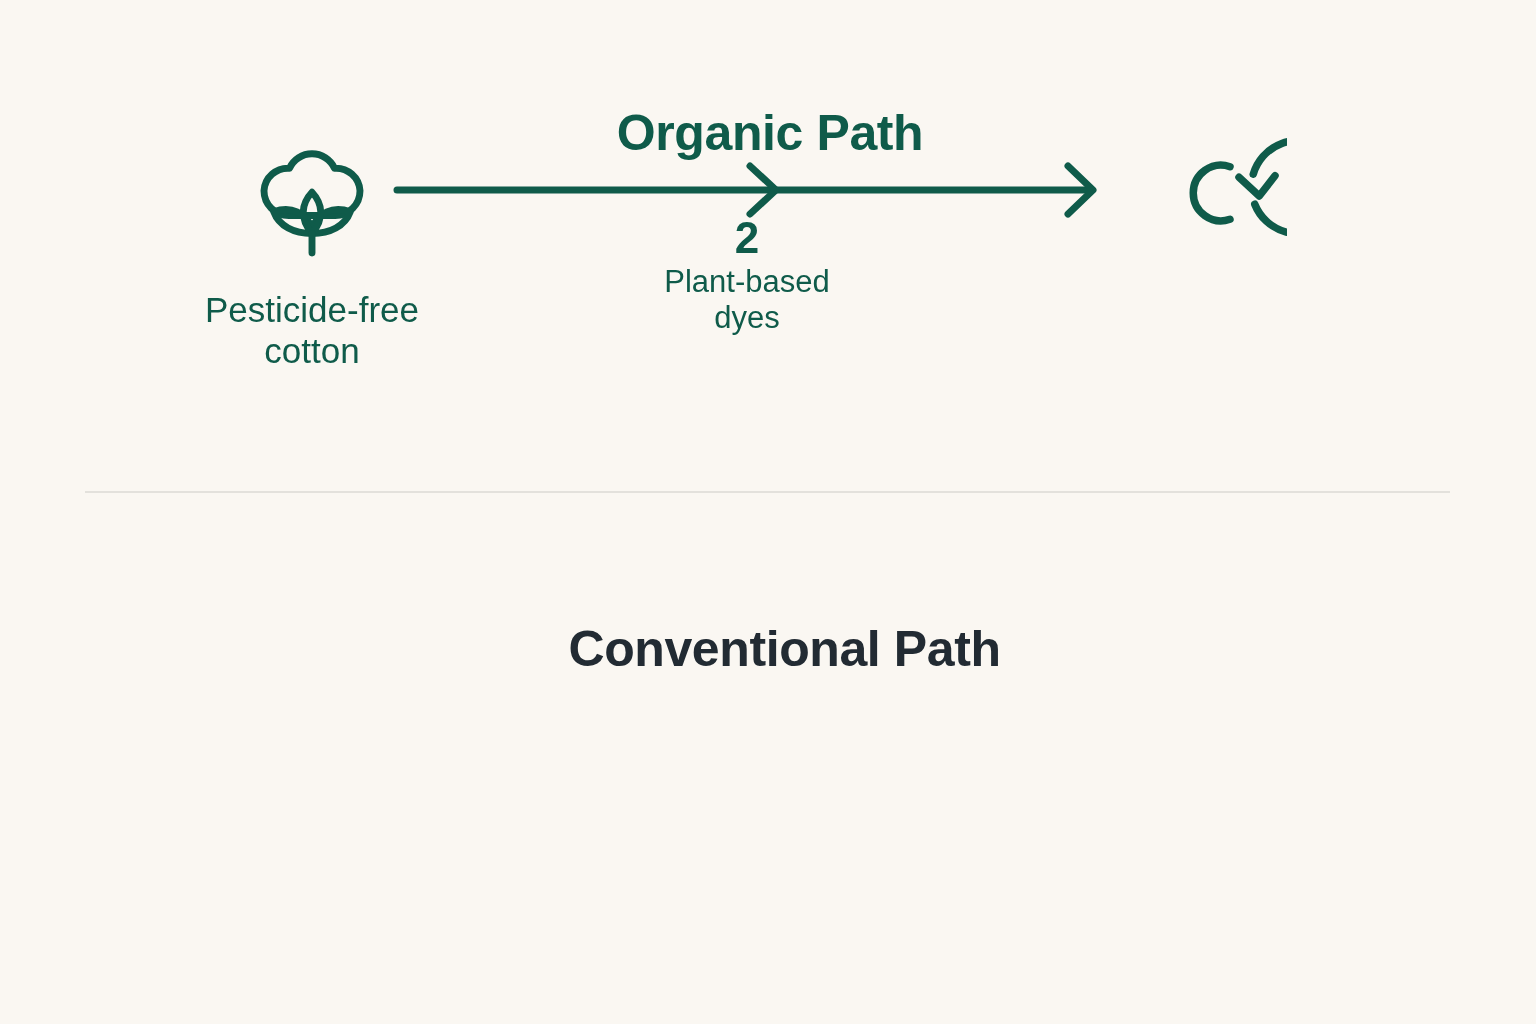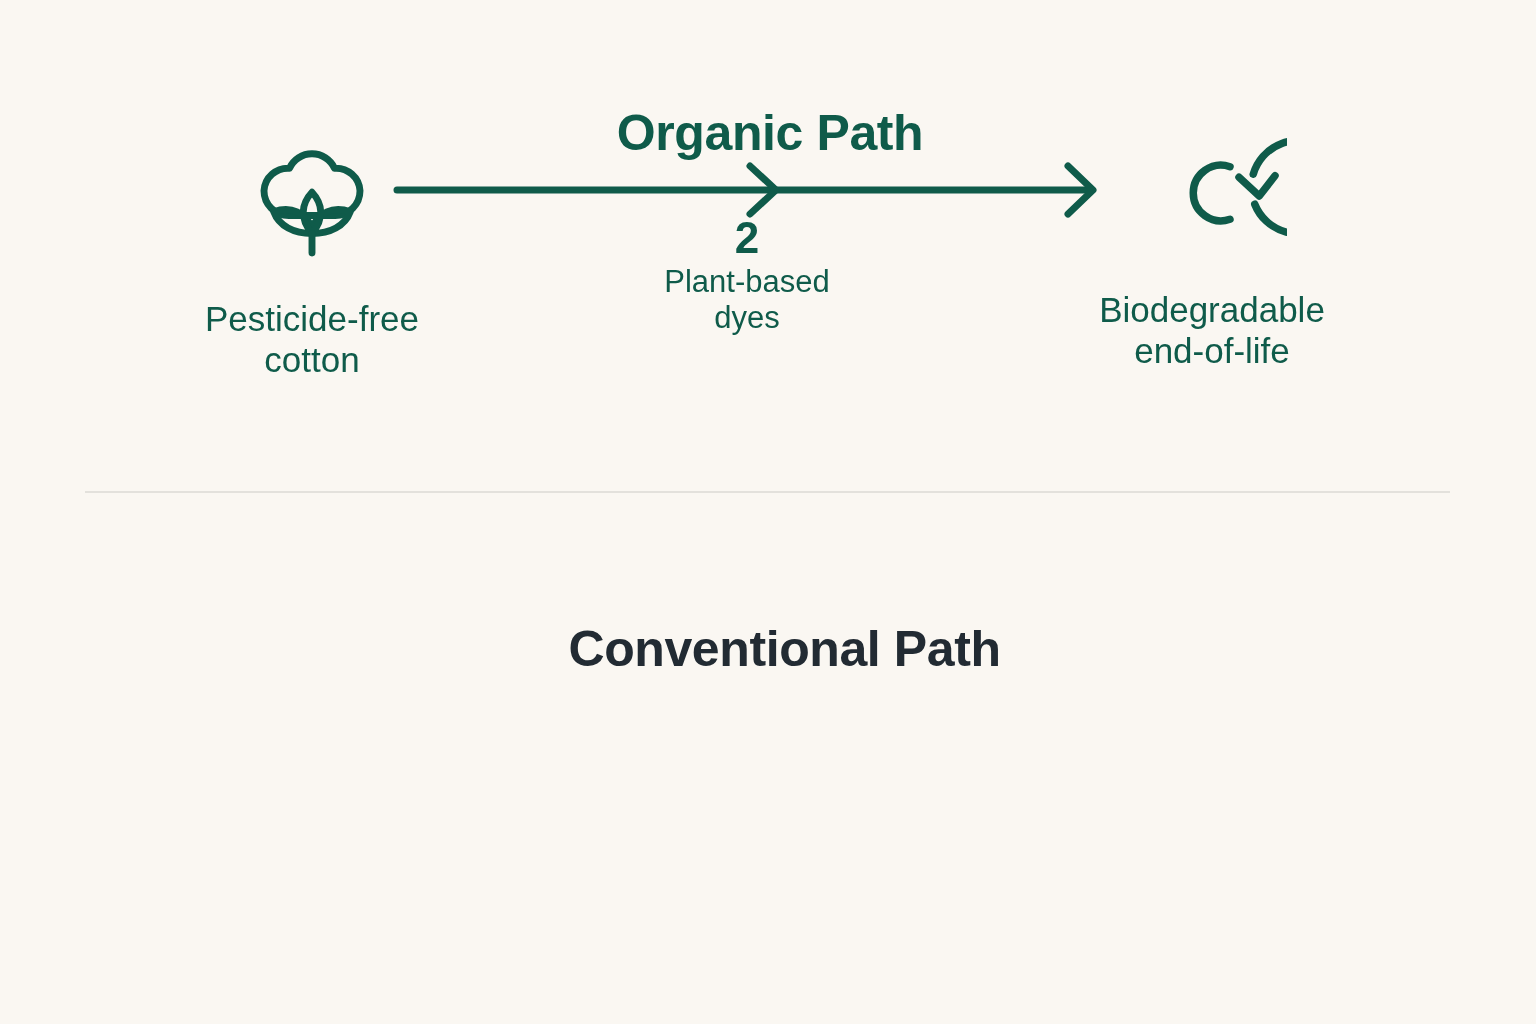--- a/index.html
+++ b/index.html
@@ -70,21 +70,21 @@
   .stage .caption {
     font-size: 35px;
     line-height: 1.17;
     white-space: pre-line;
   }
   .organic .caption { color: #0f5b4a; }
 
   
   .stage.left { left: 120px; width: 380px; }
   .organic .stage.left { top: 118px; }
-  .organic .stage.left .caption { margin-top: 31px; }
+  .organic .stage.left .caption { margin-top: 22px; }
 
   
   .stage.right { left: 1020px; width: 380px; }
   .organic .stage.right { top: 118px; }
   .organic .stage.right .caption { margin-top: 22px; }
 
   
   .connector {
     position: absolute;
     left: 390px;
@@ -184,22 +184,20 @@
           <g fill="none" stroke="#0f5b4a" stroke-width="5" stroke-linecap="round" stroke-linejoin="round">
 
             <path d="M78.5 57.5 A31 31 0 1 0 77.5 37.5"></path>
 
             <polyline points="68,39.5 81.5,52 92,38.5"></polyline>
 
             <path d="M62 32.5 A18.5 18.5 0 1 0 62 67.5"></path>
           </g>
         </svg>
       </div>
-      <div class="caption">Biodegradable
-end-of-life</div>
     </div>
   </section>
 
   <div class="divider"></div>
 
   <section class="path-row conventional">
 
     <h2 class="path-title">Conventional Path</h2>
 
   </section>

